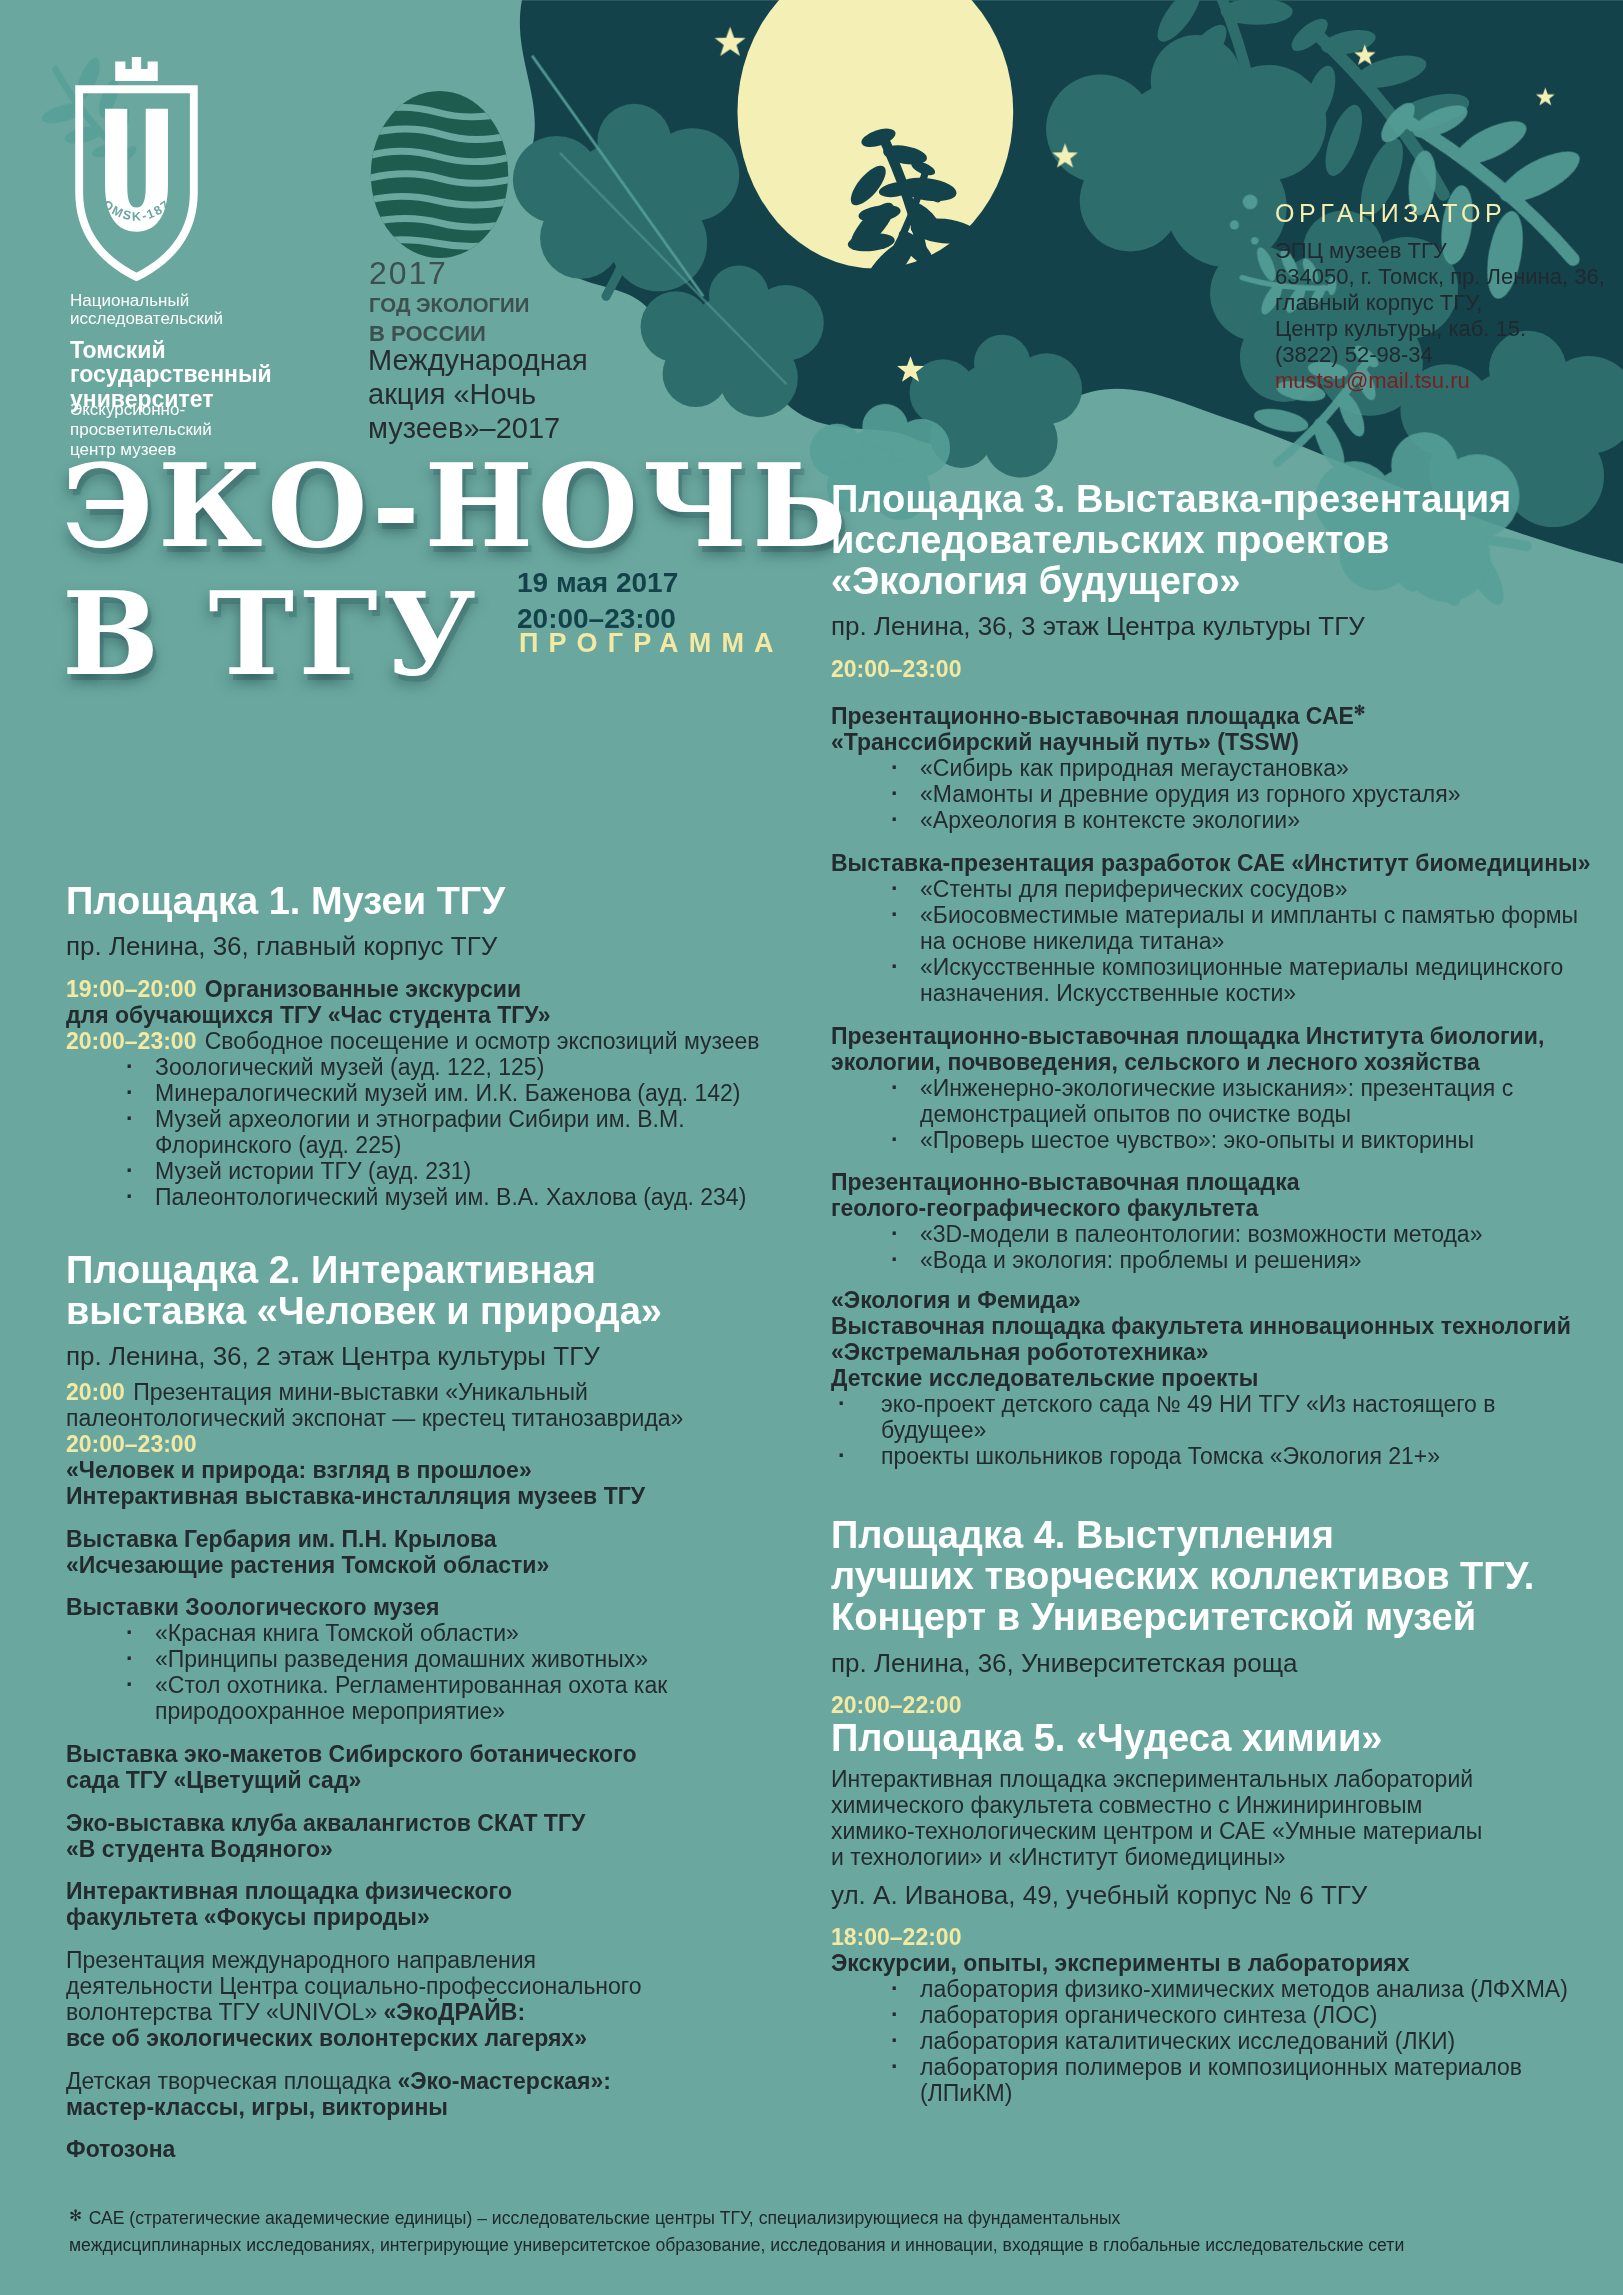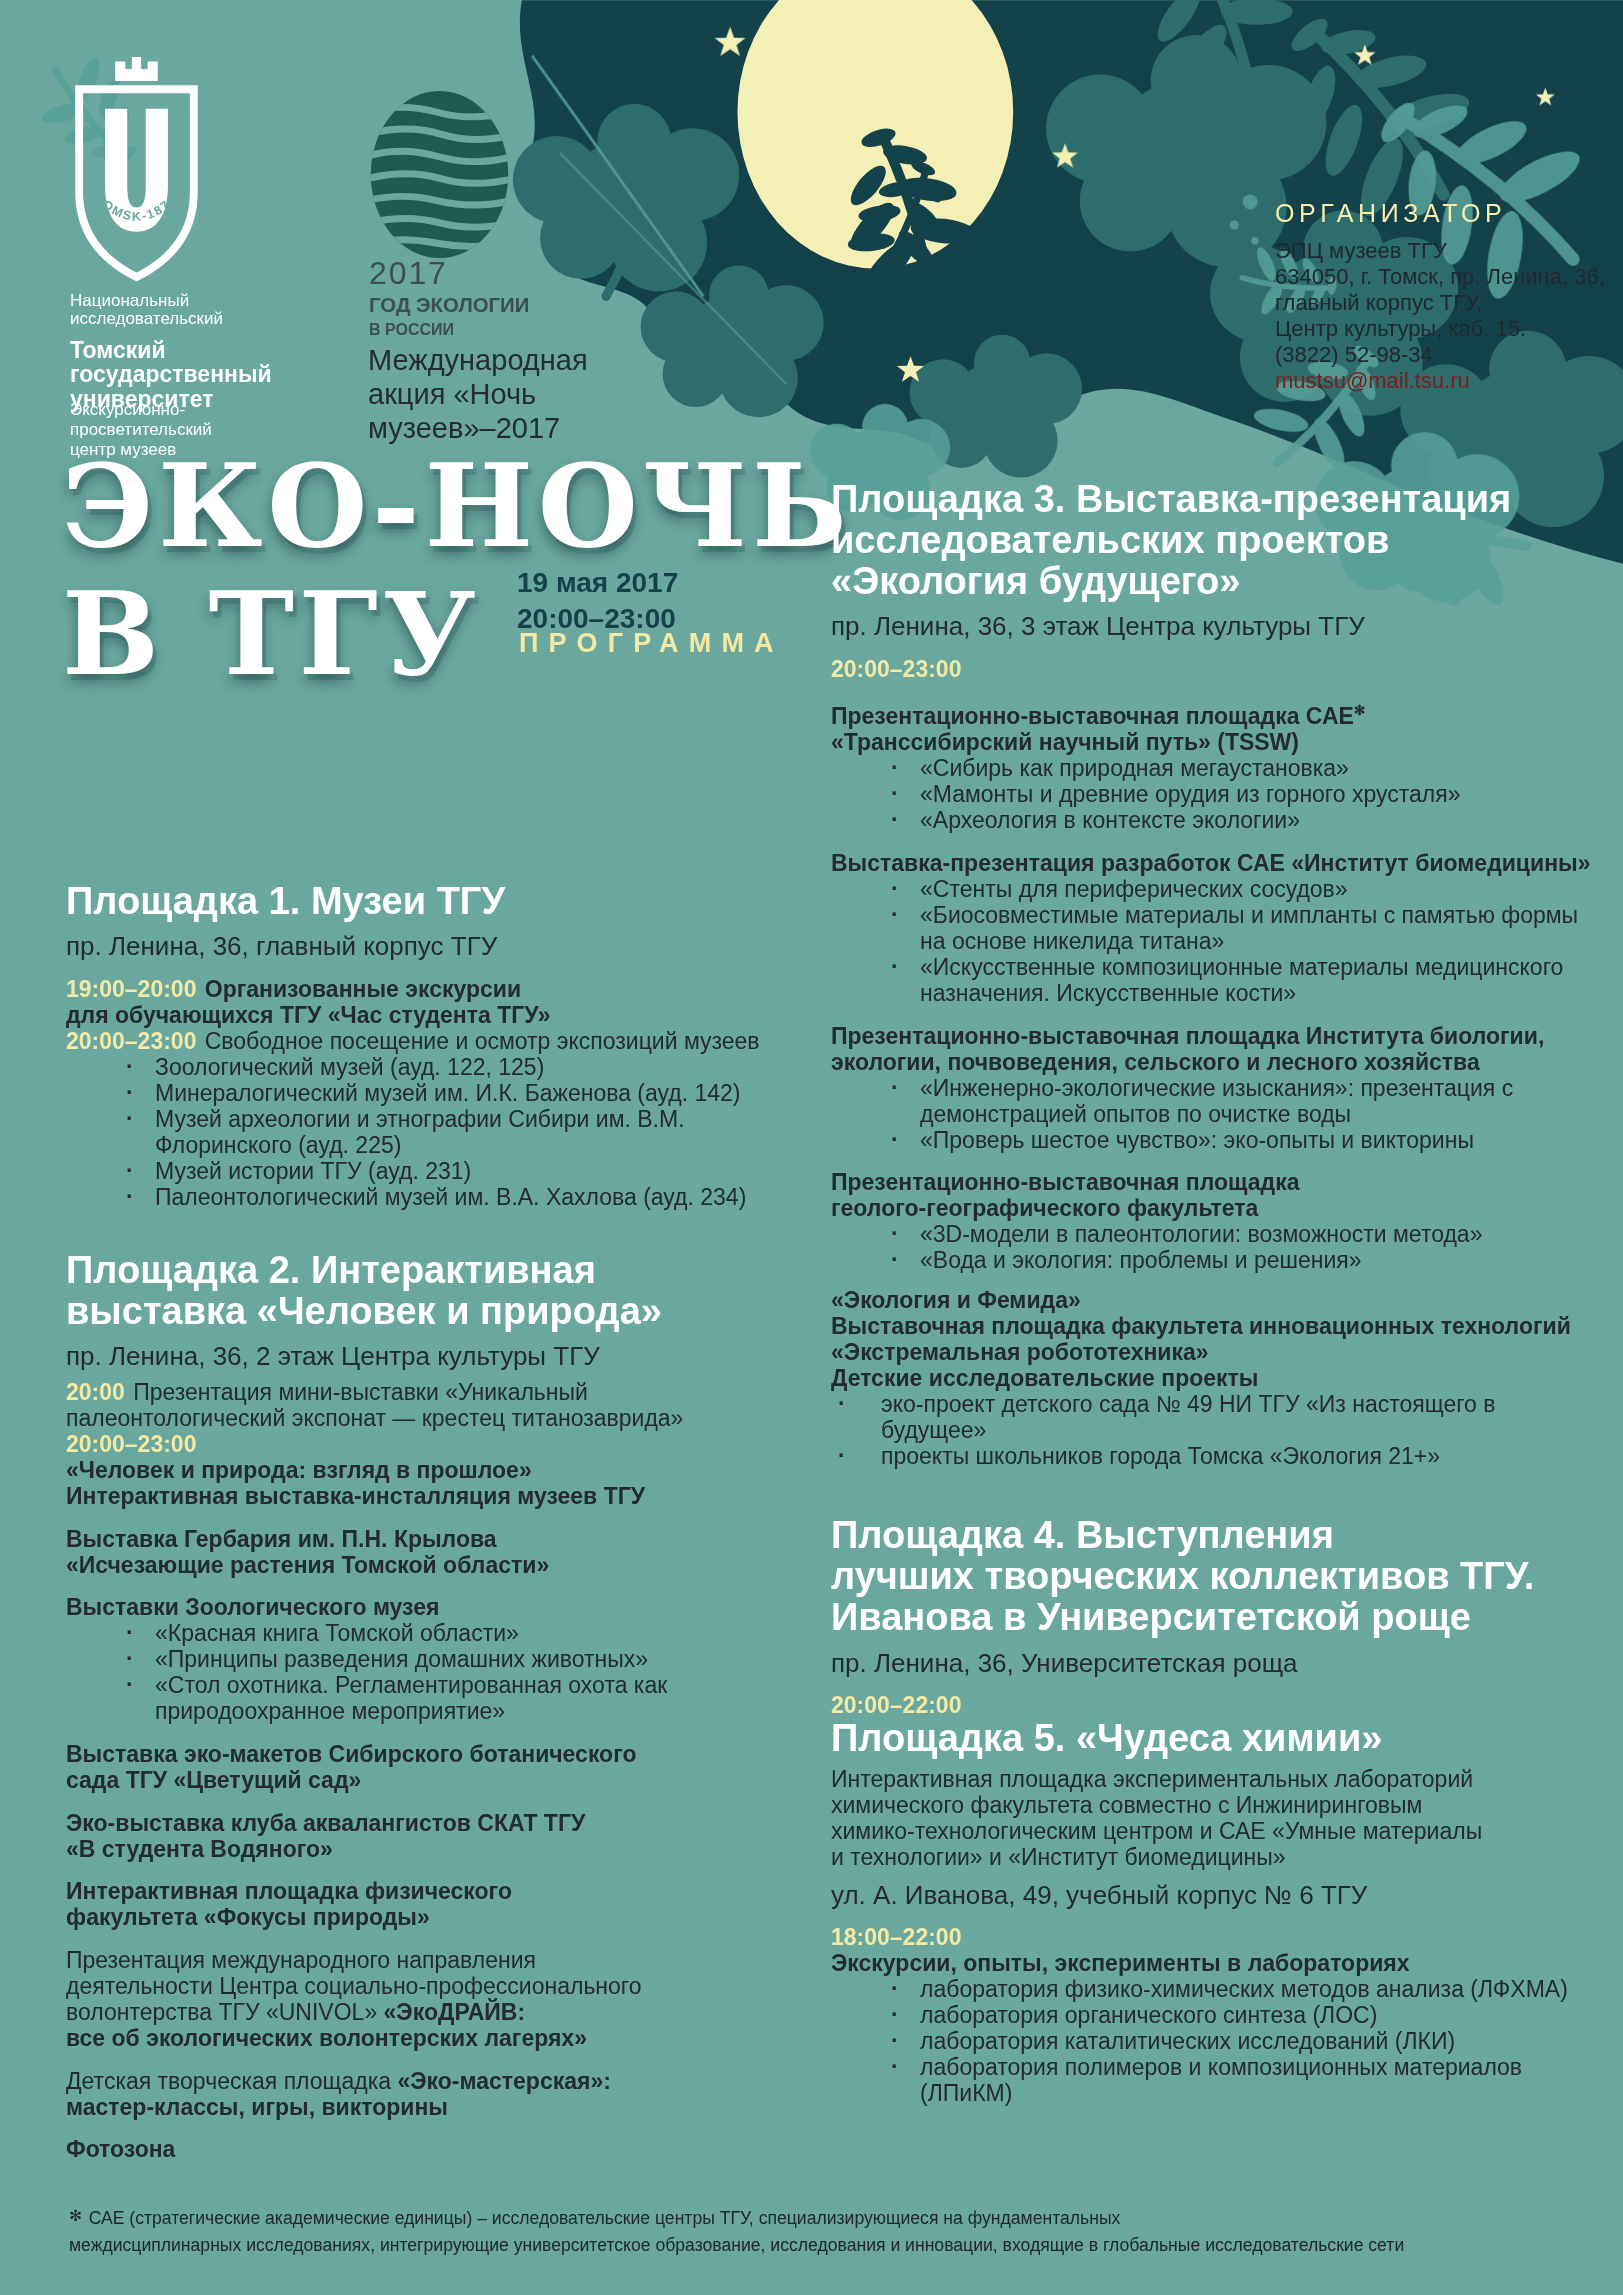--- a/index.html
+++ b/index.html
@@ -25,21 +25,21 @@
   .tsu-logo{position:absolute;left:69px;top:52px;}
   .uni-small{position:absolute;left:70px;top:292px;font-size:17px;line-height:17.6px;color:#fff;font-weight:400;}
   .uni-name{position:absolute;left:70px;top:334px;font-size:23px;line-height:18px;color:#fff;font-weight:700;}
   .uni-dept{position:absolute;left:70px;top:397px;font-size:17px;line-height:15.7px;color:#fff;font-weight:400;}
   .uni-name div{padding-top:6.5px;}
   .uni-dept div{padding-top:4.6px;}
 
   .eco-logo{position:absolute;left:368px;top:89px;}
   .eco-year{position:absolute;left:369px;top:255px;font-size:32px;letter-spacing:1.9px;color:#3D4F4E;font-weight:400;}
   .eco-l1{position:absolute;left:369px;top:294px;font-size:20.4px;font-weight:700;color:#3D4F4E;}
-  .eco-l2{position:absolute;left:369px;top:321px;font-size:16px;font-weight:700;color:#3D4F4E;}
+  .eco-l2{position:absolute;left:369px;top:321px;font-size:22px;font-weight:700;color:#3D4F4E;}
 
   .museum-night{position:absolute;left:368px;top:343px;font-size:29px;line-height:34px;color:#262D31;font-weight:400;}
 
   .organizer-heading{position:absolute;left:1275px;top:199px;font-size:25px;letter-spacing:4.6px;color:#F6EDAF;font-weight:400;}
   .organizer{position:absolute;left:1275px;top:238px;font-size:22px;line-height:26px;color:#212930;}
   .organizer .email{text-decoration:none;color:#7f1d1d;cursor:pointer;}
 
   
   .display{
     position:absolute;font-family:"DejaVu Serif",serif;font-weight:700;color:#fff;
@@ -350,21 +350,21 @@
       <ul class="bullets flush">
         <li>эко-проект детского сада № 49 НИ ТГУ «Из настоящего в будущее»</li>
         <li>проекты школьников города Томска «Экология 21+»</li>
       </ul>
     </section>
 
     <section class="venue4">
       <div class="vtitle">
         <div>Площадка 4. Выступления</div>
         <div>лучших творческих коллективов ТГУ.</div>
-        <div>Иванова в Университетской роще</div>
+        <div>Концерт в Университетской музей</div>
       </div>
       <div class="addr">пр. Ленина, 36, Университетская роща</div>
       <div class="line timebig mt-m">20:00–22:00</div>
     </section>
 
     <section class="venue5">
       <div class="vtitle">Площадка 5. «Чудеса химии»</div>
       <div class="line mt-s">
         <div>Интерактивная площадка экспериментальных лабораторий</div>
         <div>химического факультета совместно с Инжиниринговым</div>

